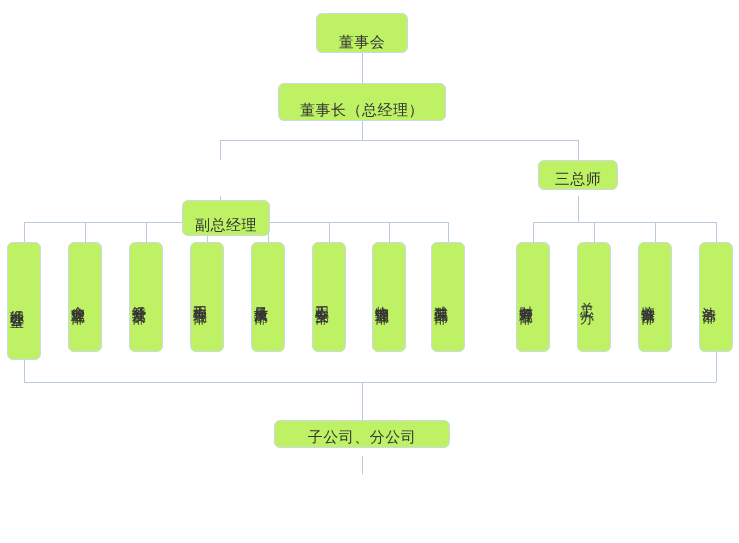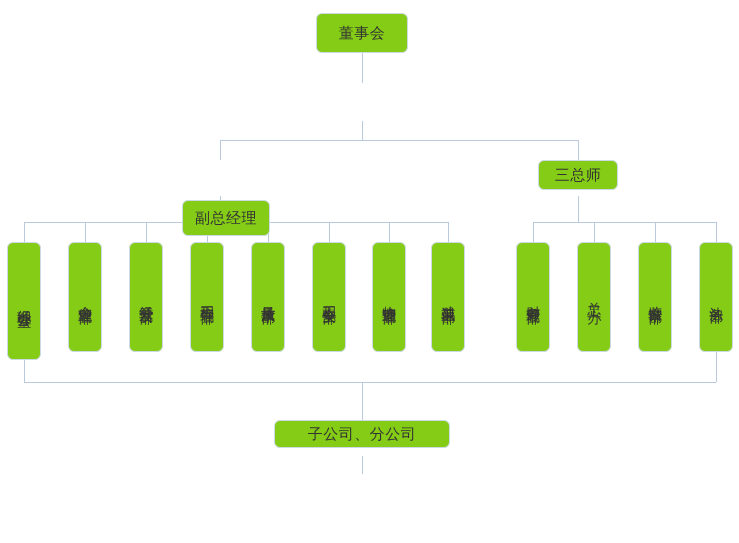--- a/index.html
+++ b/index.html
@@ -13,26 +13,26 @@
   #chart {
     position: relative;
     width: 739px;
     height: 543px;
     background: #ffffff;
     overflow: hidden;
   }
   .node {
     position: absolute;
     box-sizing: border-box;
-    background: #84cc16;
+    background: #bef264;
     border: 1px solid #ccd8e6;
     border-radius: 6px;
     color: #333333;
     display: flex;
-    align-items: center;
+    align-items: flex-end;
     justify-content: center;
     text-align: center;
     font-size: 15px;
     line-height: 1.25;
     letter-spacing: 0.5px;
     z-index: 2;
   }
   .node.vert {
     writing-mode: vertical-rl;
     text-orientation: upright;
@@ -56,20 +56,23 @@
 <body>
 
 <div id="chart">
 
   <div class="node" style="left:316px; top:13px; width:92px; height:40px;">
     <span>董事会</span>
   </div>
 
   <div class="line v" style="left:362px; top:53px; height:30px;"></div>
 
+  <div class="node" style="left:278px; top:83px; width:168px; height:38px;">
+    <span>董事长（总经理）</span>
+  </div>
 
   <div class="line v" style="left:362px; top:121px; height:19px;"></div>
   <div class="line h" style="left:220px; top:140px; width:358px;"></div>
   <div class="line v" style="left:220px; top:140px; height:20px;"></div>
   <div class="line v" style="left:578px; top:140px; height:20px;"></div>
 
   <div class="node" style="left:182px; top:160px; width:88px; height:36px;margin-top:40px;">
     <span>副总经理</span>
   </div>
   <div class="node" style="left:538px; top:160px; width:80px; height:30px;">

